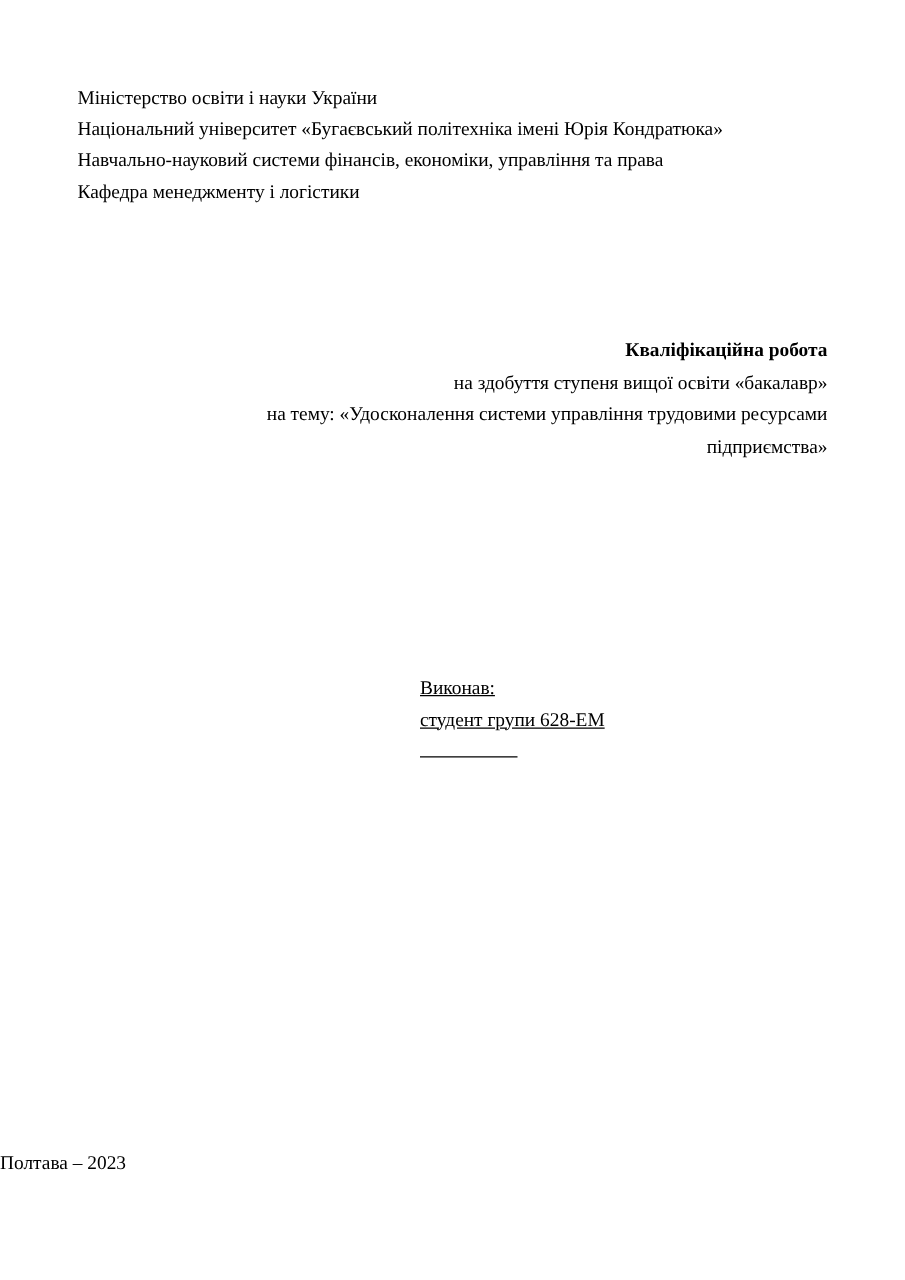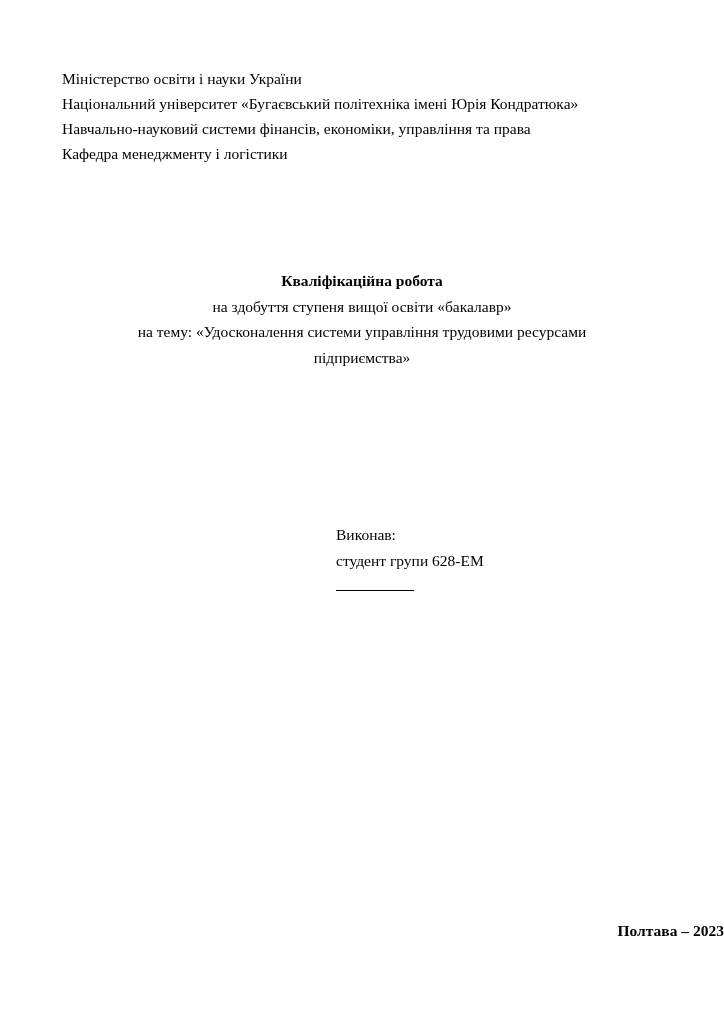--- a/index.html
+++ b/index.html
@@ -27,35 +27,36 @@
   .header-block .line {
     font-size: 15.5px;
     line-height: 25px;
     white-space: nowrap;
   }
   .title-block {
     position: absolute;
     top: 268px;
     left: 62px;
     right: 62px;
-    text-align: center;
+    text-align: right;
   }
   .title-block .line {
     font-size: 15.5px;
     line-height: 25.5px;
   }
   .title-block .bold {
     font-weight: bold;
   }
   .signatures {
     position: absolute;
-    top: 522px;
+    top: 538px;
     left: 336px;
     width: 348px;
     text-align: left;
+    text-decoration: underline;
   }
   .sig-group {
     margin-bottom: 24px;
   }
   .sig-line {
     font-size: 15.5px;
     line-height: 25.5px;
   }
   .sig-line.justify {
     text-align: justify;
@@ -68,23 +69,22 @@
     height: 12px;
     vertical-align: baseline;
   }
   .rule-short { width: 78px; }
   .rule-long { width: 108px; }
   .footer {
     position: absolute;
     top: 922px;
     left: 0;
     width: 100%;
-    text-align: right;
+    text-align: left;
     font-size: 15.5px;
-    font-weight: bold;
   }
 </style>
 </head>
 <body>
 
 <div class="page">
 
   <div class="header-block">
     <div class="line">Міністерство освіти і науки України</div>
     <div class="line">Національний університет «Бугаєвський політехніка імені Юрія Кондратюка»</div>

